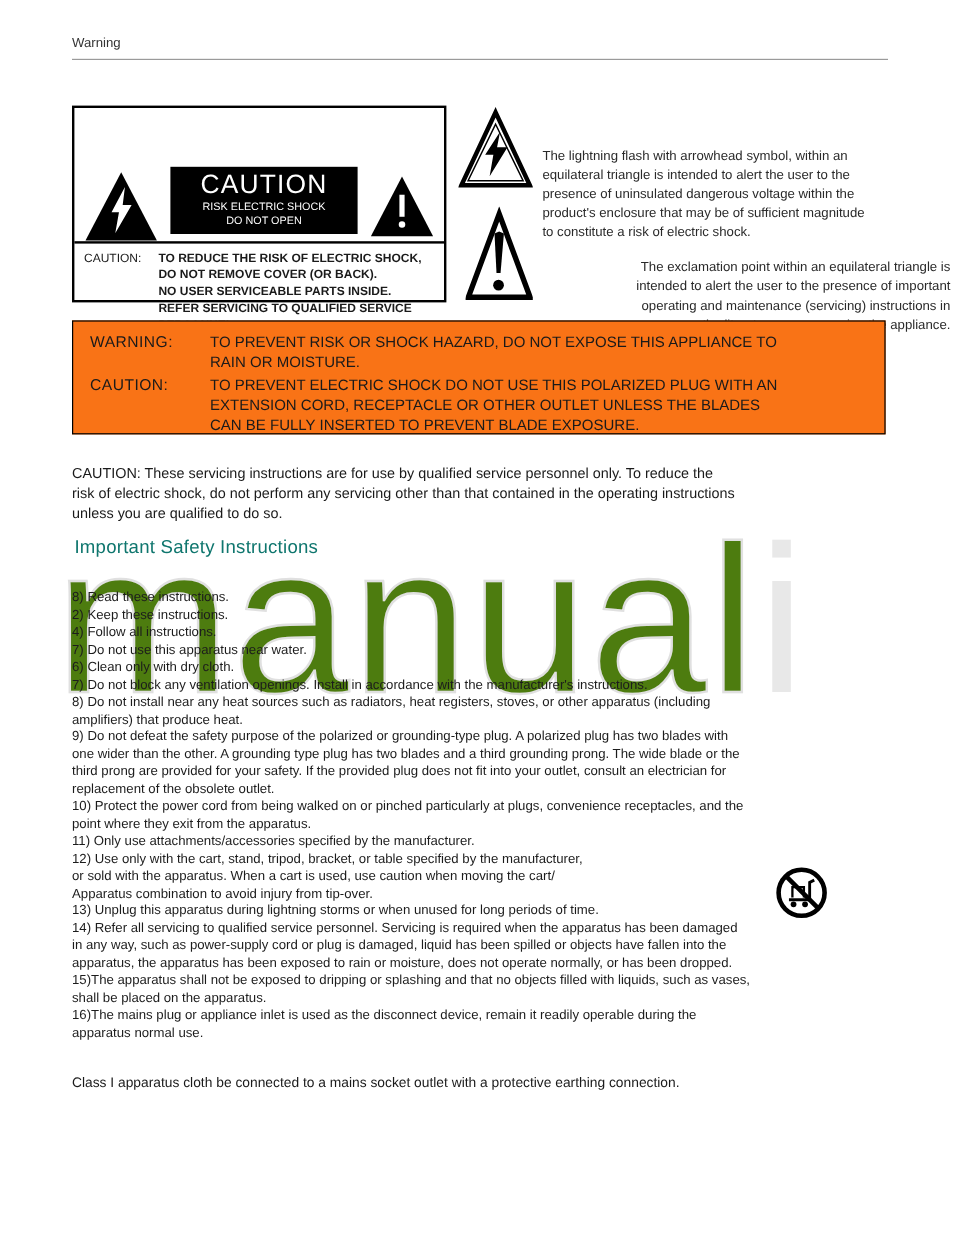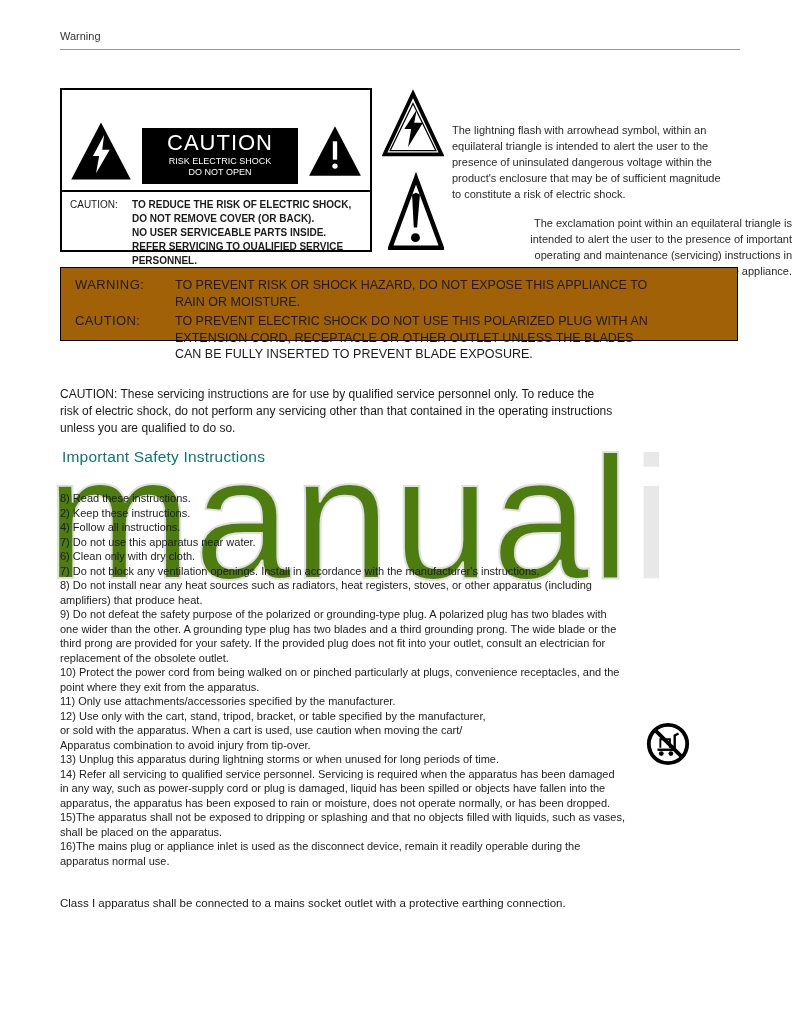--- a/index.html
+++ b/index.html
@@ -15,37 +15,37 @@
     font-family:"Liberation Sans", sans-serif;
   }
   .wm-outline { color:#4d7c0f; -webkit-text-stroke:2px #e0e0e0; }
   .wm-solid { color:#e8e8e8; }
 
   .header-label { position:absolute; left:60px; top:30px; font-size:11px; color:#333; }
   .header-rule { position:absolute; left:60px; top:49px; width:680px; height:1px; background:#9a9a9a; }
 
   
   .caution-panel { position:absolute; left:60px; top:88px; width:312px; height:164px; border:2px solid #000; background:#fff; }
-  .cp-top { height:100px; display:flex; align-items:flex-end; justify-content:space-between; padding:6px 8px; }
+  .cp-top { height:68px; display:flex; align-items:flex-start; justify-content:space-between; padding:6px 8px;margin-top:43px; }
   .cp-black-box { background:#000; color:#fff; text-align:center; padding:2px 6px 5px; width:156px; }
   .cp-title { font-size:22px; letter-spacing:1px; }
   .cp-sub { font-size:9px; line-height:1.3; }
   .cp-bottom { border-top:2px solid #000; padding:6px 6px 6px 8px; display:flex; font-size:10px; line-height:1.4; }
   .cp-label { flex:0 0 62px; }
   .cp-body { white-space:pre-line;font-weight:bold; }
 
   
   .note1-icon { position:absolute; left:382px; top:88px; }
   .note2-icon { position:absolute; left:388px; top:172px; }
   .note-text { position:absolute; font-size:11px; line-height:1.45; color:#2a2a2a; white-space:pre-line;margin-top:32px; }
   .note1-text { left:452px; top:91px; width:345px; }
   .note2-text { left:452px; top:184px; width:340px;text-align:right; }
 
   
-  .warning-panel { position:absolute; left:60px; top:267px; width:678px; height:74px; border:1.5px solid #000; padding:9px 8px 0 14px; background:#a16207; }
+  .warning-panel { position:absolute; left:60px; top:267px; width:678px; height:95px; border:1.5px solid #000; padding:9px 8px 0 14px; background:#f97316; }
   .wp-row { display:flex; margin-bottom:3px; }
   .wp-label { flex:0 0 96px; font-size:13px; letter-spacing:0.4px; }
   .wp-text { font-size:12.5px; line-height:1.32; white-space:pre-line; padding-left:4px; }
 
   .servicing-note { position:absolute; left:60px; top:386px; width:682px; font-size:12px; line-height:1.42; white-space:pre-line; }
 
   .section-title { position:absolute; left:62px; top:448px; font-size:15.5px; font-weight:400; letter-spacing:0.2px; color:#0f766e; }
 
   .instructions { position:absolute; left:60px; top:491px; width:700px; font-size:11px; line-height:14.5px; color:#1c1c1c; }
   .instruction { white-space:pre-line; }
@@ -170,15 +170,15 @@
       <circle cx="24" cy="24" r="20" fill="none" stroke="#000" stroke-width="4"></circle>
       <path d="M16,28 L16,19 L26,19 L26,28" fill="none" stroke="#000" stroke-width="2"></path>
       <path d="M13,30 L31,30" stroke="#000" stroke-width="2.5"></path>
       <path d="M31,30 L31,15 L35,13" fill="none" stroke="#000" stroke-width="2.5"></path>
       <circle cx="17" cy="34" r="2.5" fill="#000"></circle>
       <circle cx="27" cy="34" r="2.5" fill="#000"></circle>
       <line x1="10" y1="9" x2="39" y2="38" stroke="#000" stroke-width="4"></line>
     </svg>
   </div>
 
-  <div class="class-note">Class I apparatus shall be connected to a mains socket outlet with a protective earthing connection.</div>
+  <div class="class-note">Class I apparatus cloth be connected to a mains socket outlet with a protective earthing connection.</div>
 
 </div>
 
 </body></html>

